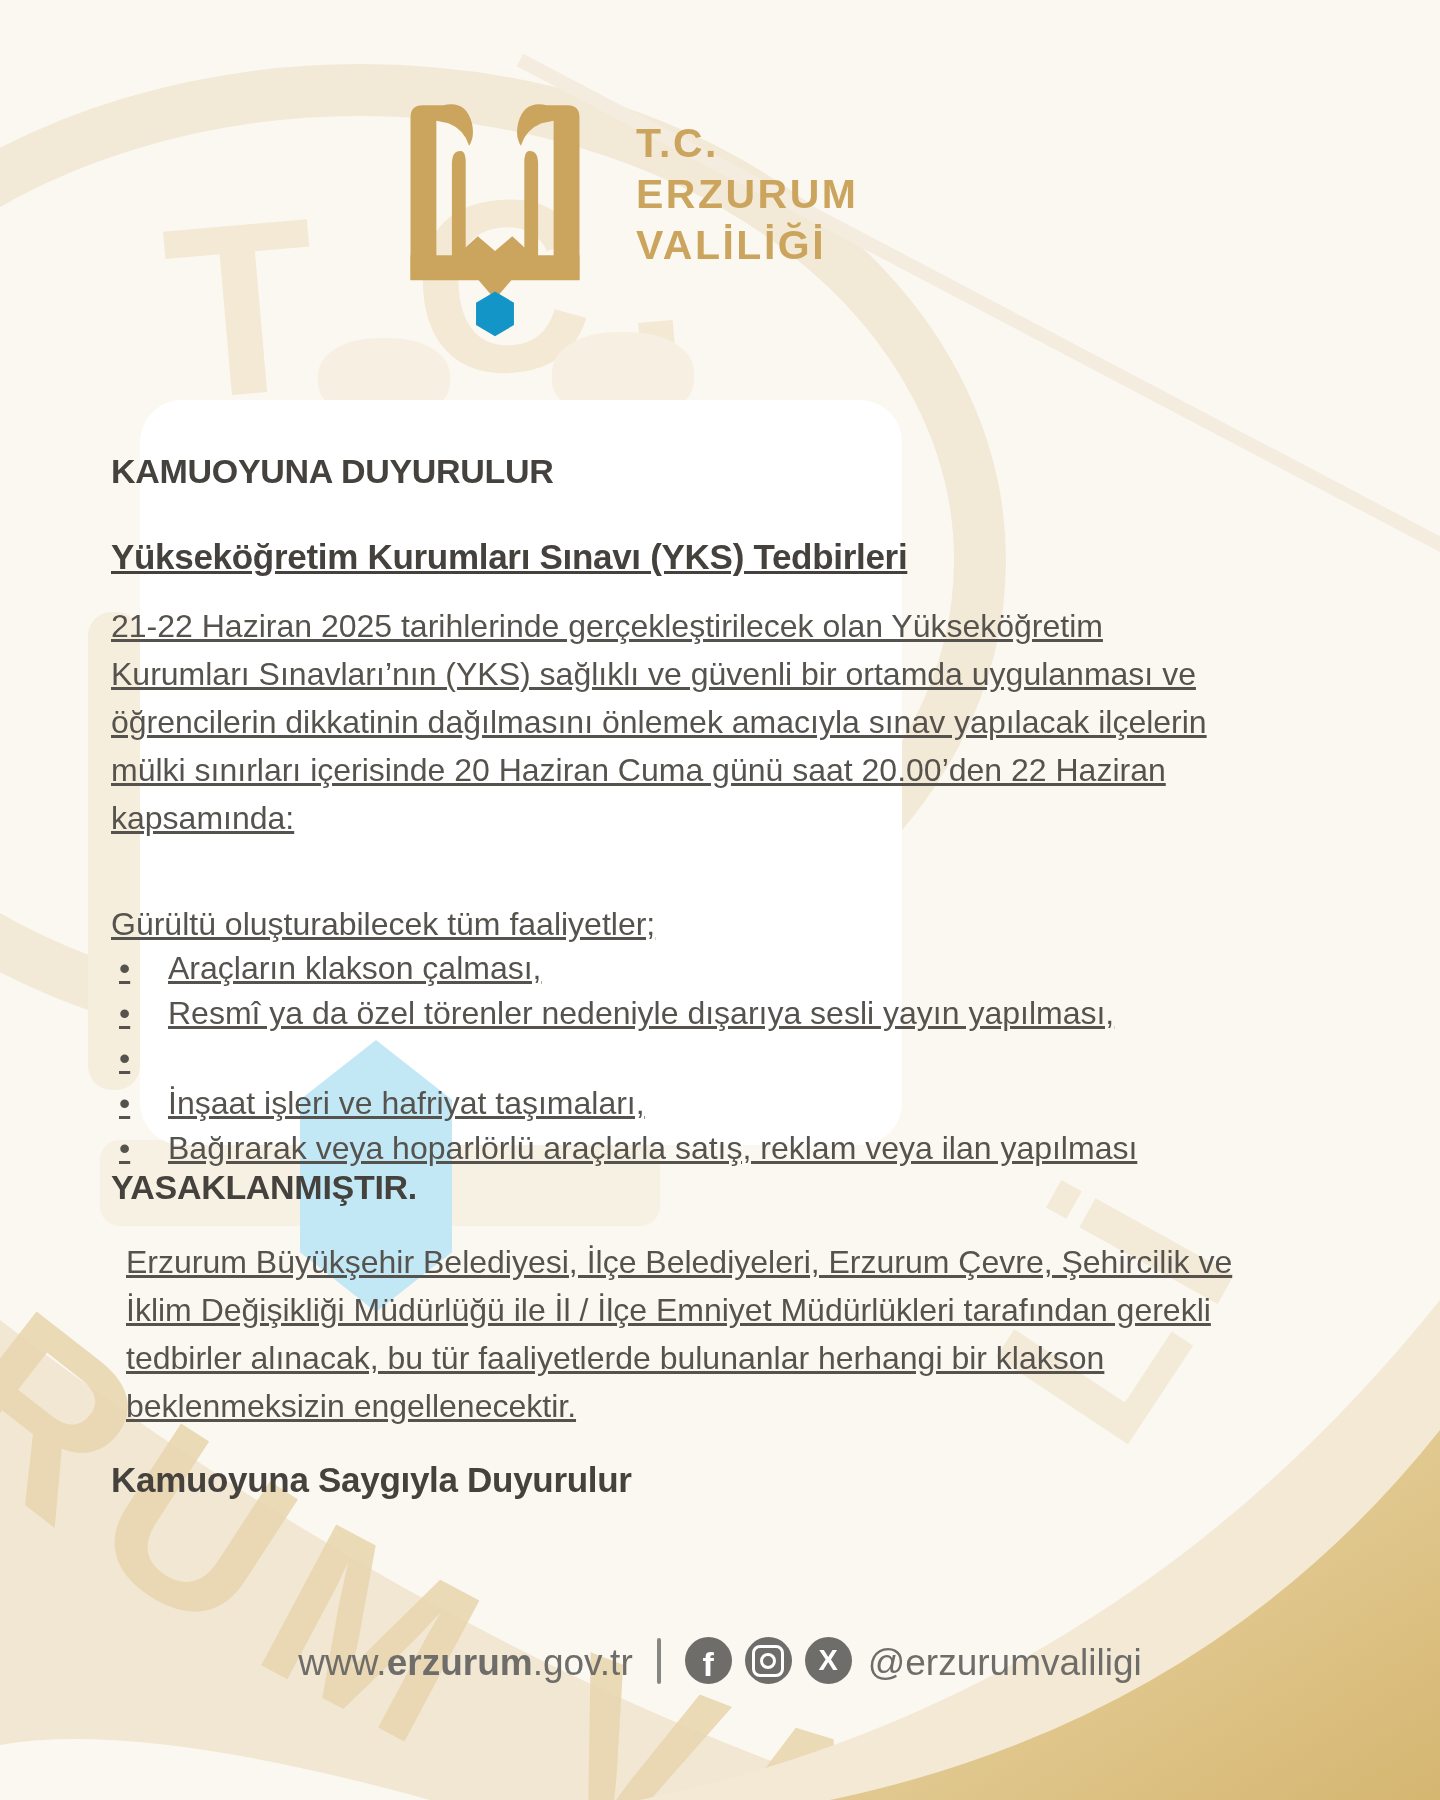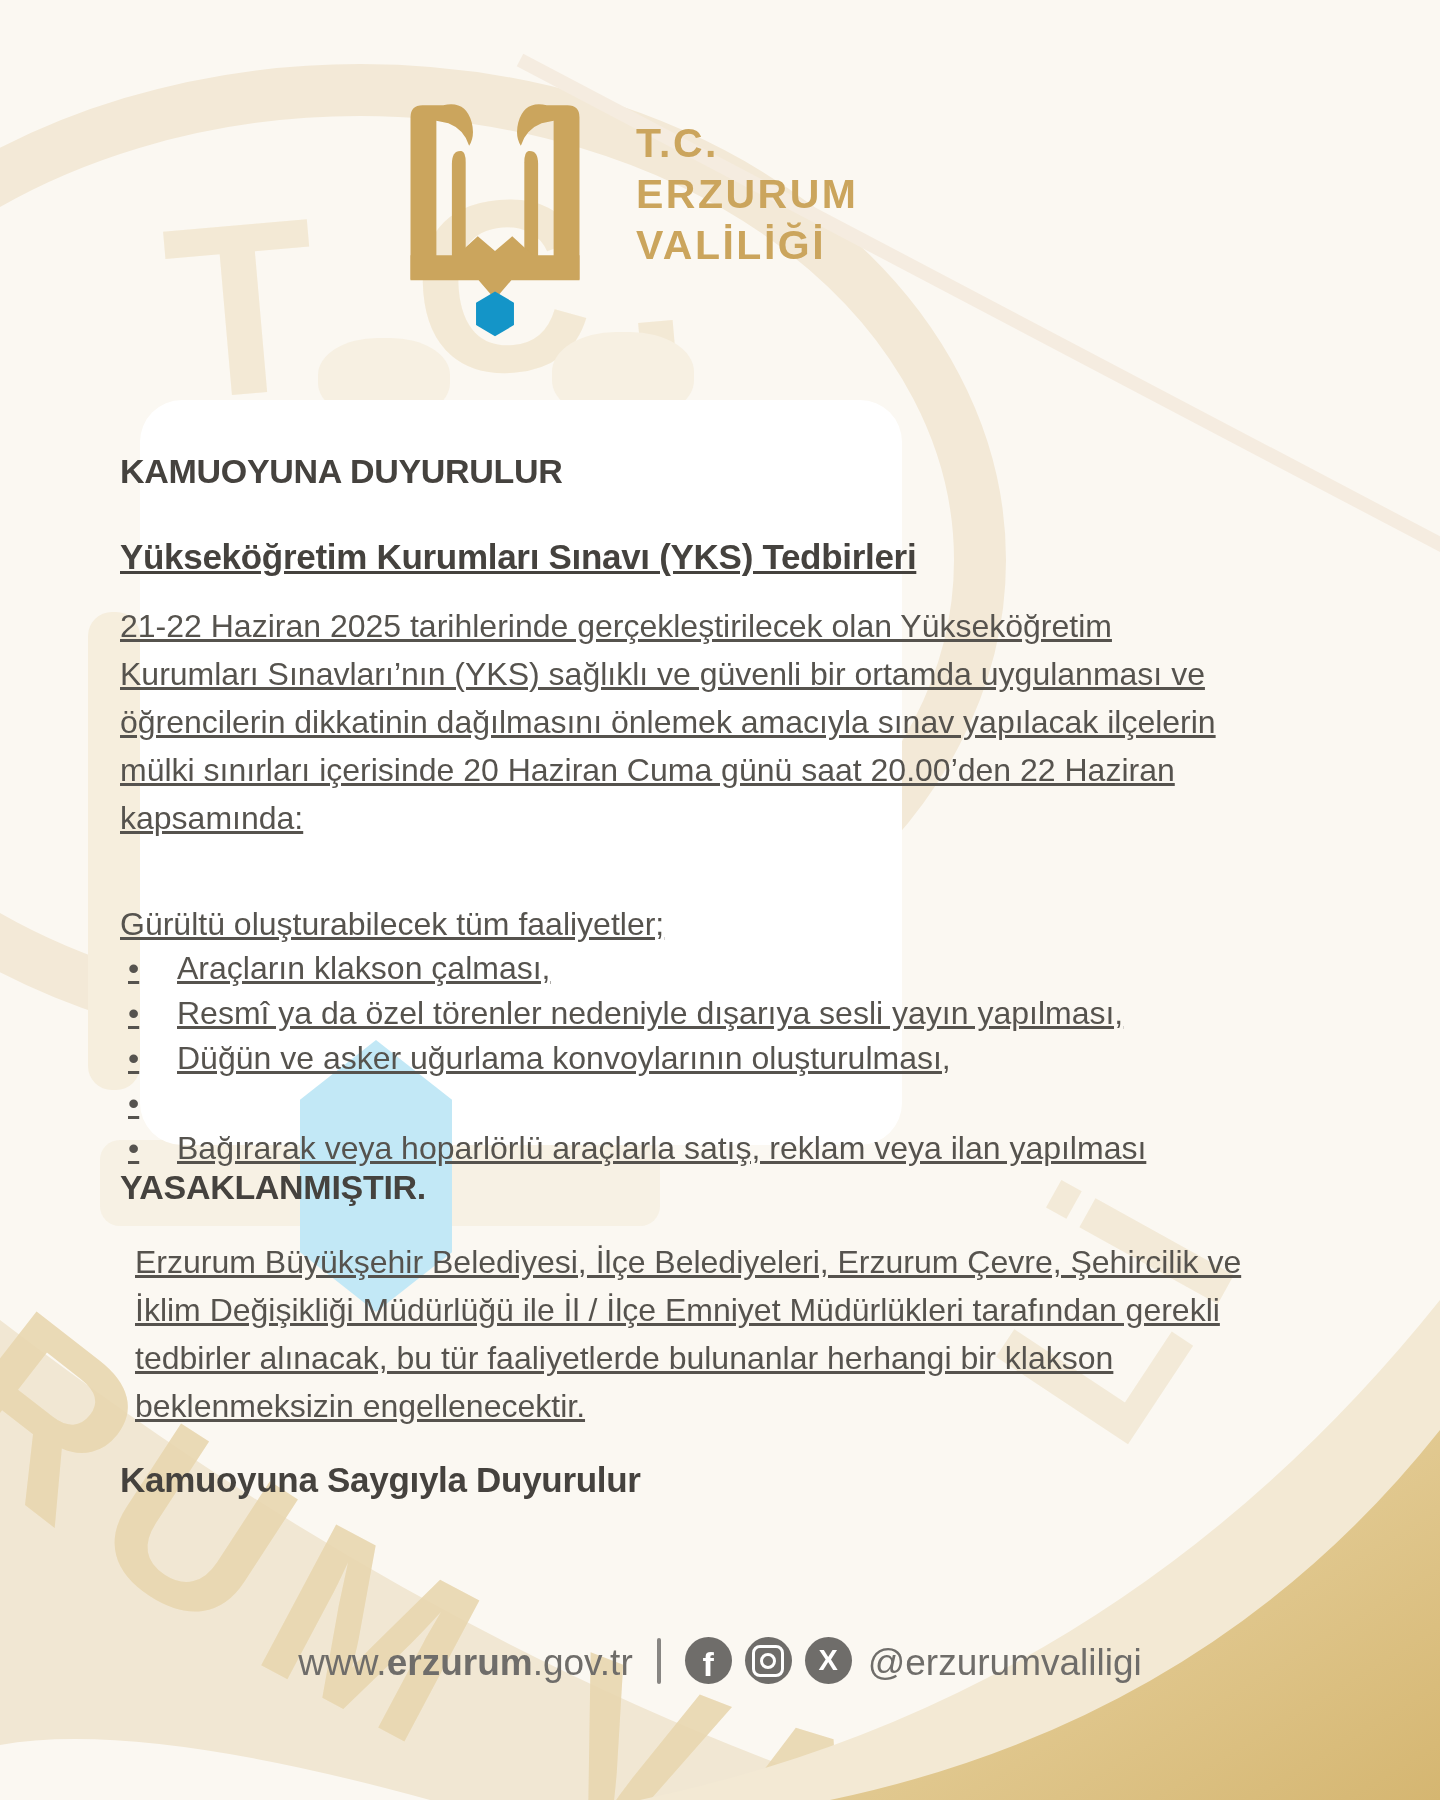--- a/index.html
+++ b/index.html
@@ -32,21 +32,21 @@
   .wm-blob2{position:absolute;left:552px;top:332px;width:142px;height:88px;background:#f7f0e2;border-radius:45%;}
 
   
   .logo-book{position:absolute;left:400px;top:88px;}
   .logo-text{
     position:absolute;left:636px;top:118px;
     font-weight:bold;font-size:41px;line-height:51px;letter-spacing:2.5px;
     color:#cba55d;
   }
   
-  .tblock{position:absolute;left:120px;white-space:nowrap;}
+  .tblock{position:absolute;left:111px;white-space:nowrap;}
   .head{font-weight:bold;font-size:34px;color:#45423e;letter-spacing:-.3px;}
   .body-txt{font-size:32px;color:#56534e;line-height:48px;text-decoration:underline;}
   .title{top:452px;}
   .subtitle{top:537px;font-size:35px;text-decoration:underline;}
   .intro{top:602px;}
   .list-intro{top:900px;}
   .bullets{top:946px;line-height:45px;}
   .bullets ul{margin:0;padding:0;list-style:none;}
   .bullets li{display:flex;}
   .bullet-dot{width:49px;padding-left:8px;color:#56534e;}
@@ -158,24 +158,24 @@
       <li>
         <span class="bullet-dot">•</span>
         <span>Araçların klakson çalması,</span>
       </li>
       <li>
         <span class="bullet-dot">•</span>
         <span>Resmî ya da özel törenler nedeniyle dışarıya sesli yayın yapılması,</span>
       </li>
       <li>
         <span class="bullet-dot">•</span>
-        <span>Düğün ve asker uğurlama konvoylarının oluşturulması,</span>
-      </li>
-      <li>
-        <span class="bullet-dot">•</span>
+      </li>
+      <li>
+        <span class="bullet-dot">•</span>
+        <span>İnşaat işleri ve hafriyat taşımaları,</span>
       </li>
       <li>
         <span class="bullet-dot">•</span>
         <span>Bağırarak veya hoparlörlü araçlarla satış, reklam veya ilan yapılması</span>
       </li>
     </ul>
   </div>
 
   <div class="tblock head banned">YASAKLANMIŞTIR.</div>
 

